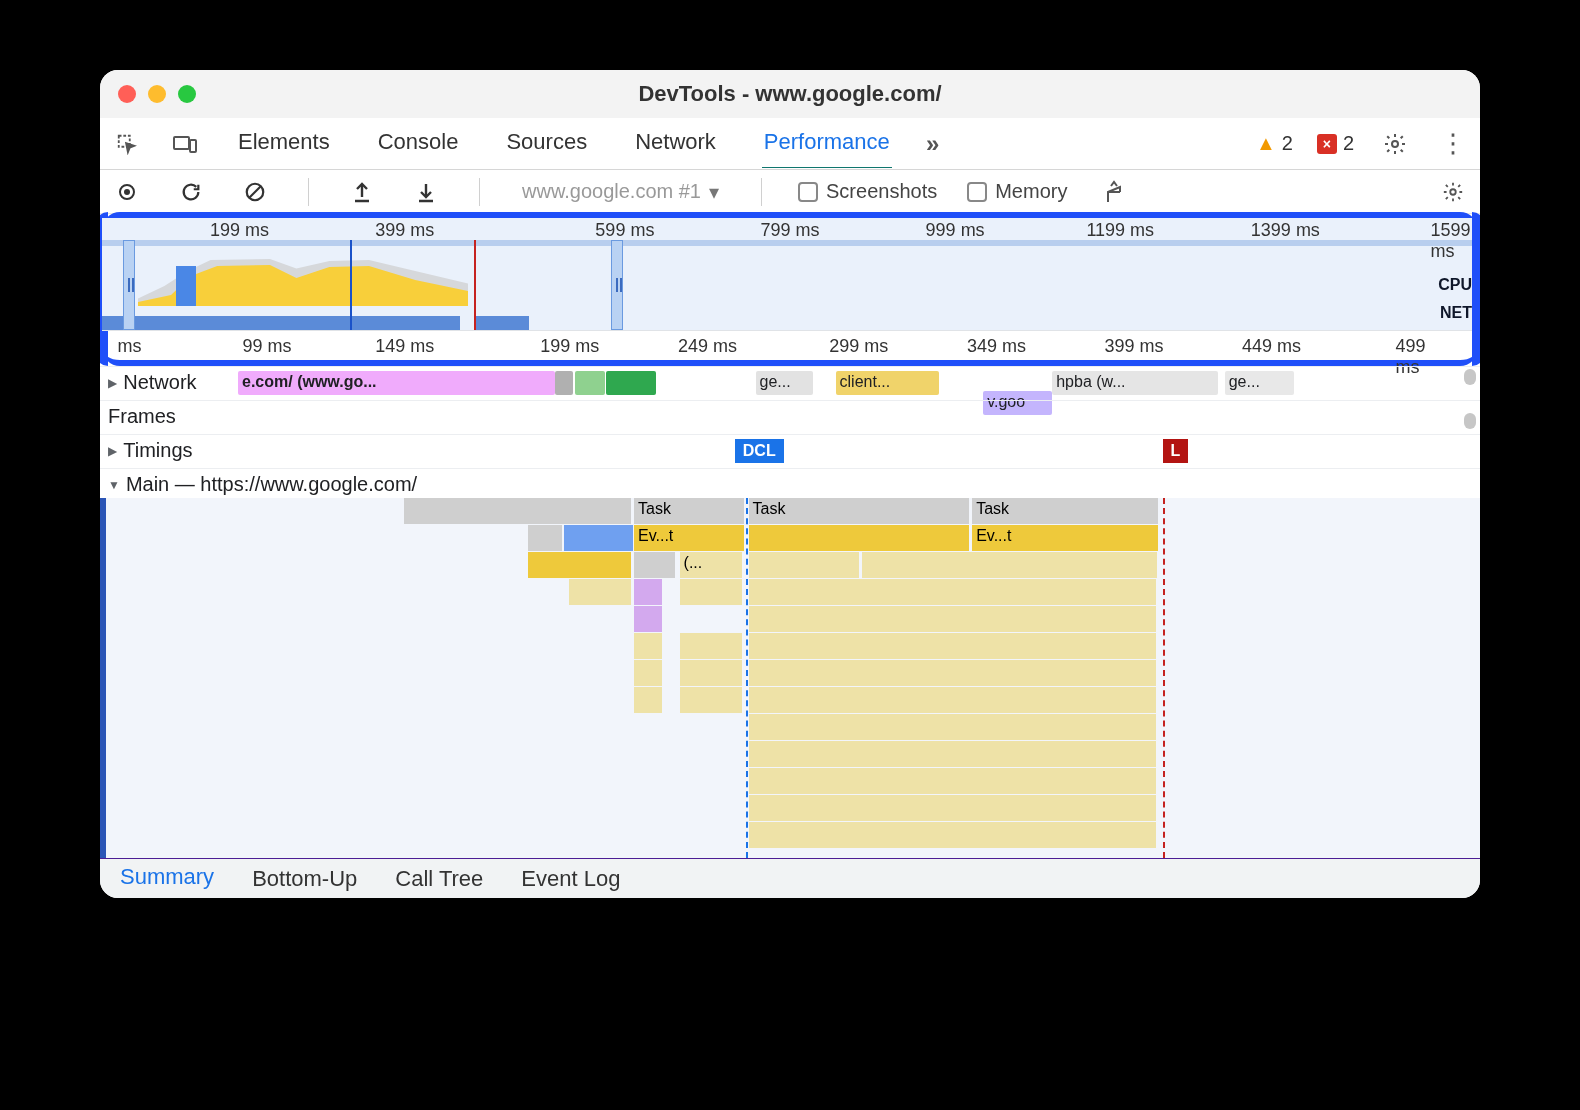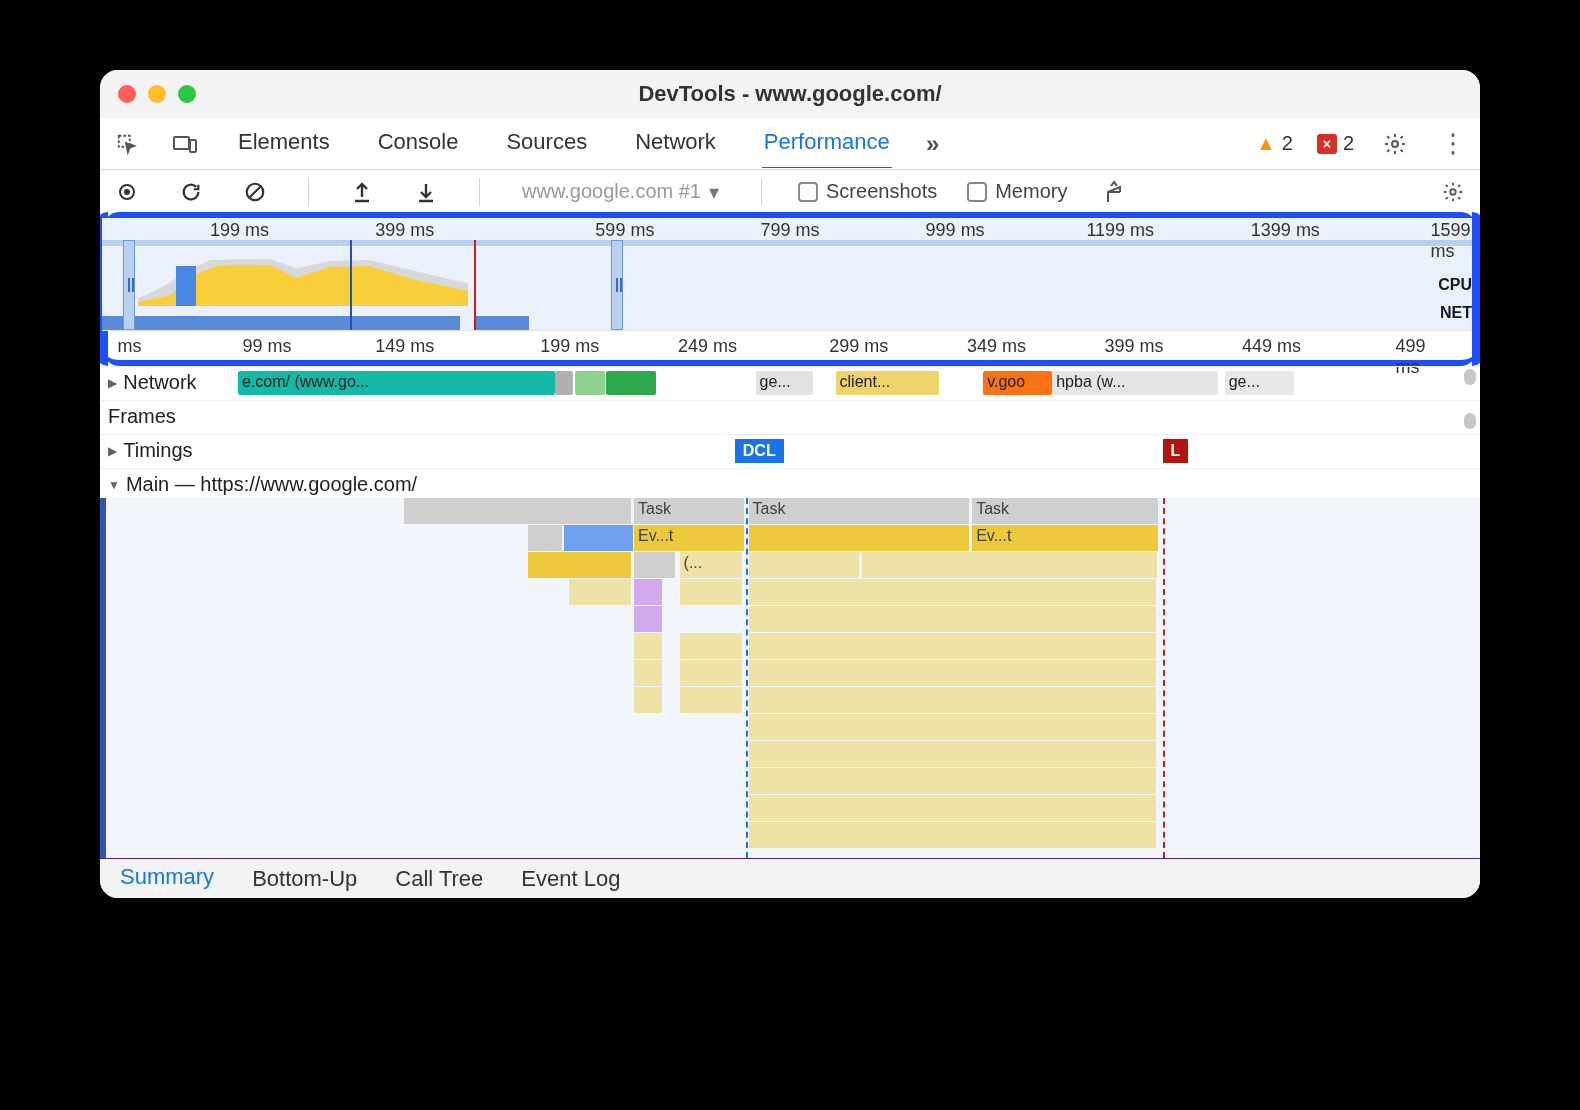--- a/index.html
+++ b/index.html
@@ -67,21 +67,21 @@
   .disc { font-size:12px; color:#5f6368; }
   .netrow { height:34px; }
   .netblk { position:absolute; top:4px; height:24px; font-size:16px; color:#202124; overflow:hidden; white-space:nowrap; padding:2px 4px; border-radius:2px; }
   .frames { height:34px; }
   .timings { height:34px; }
   .tbadge { position:absolute; top:4px; height:24px; color:#fff; font-size:16px; font-weight:600; display:flex; align-items:center; padding:0 8px; }
   .dcl { background:#1a73e8; } .lbadge { background:#b31412; }
 
   .flame { position:relative; height:360px; background:#f2f5fb; overflow:hidden; }
   .flame-col-left { position:absolute; left:0; top:0; bottom:0; width:6px; background:#2b55b6; }
-  .fbar { position:absolute; height:26px; font-size:16px; color:#404040; overflow:hidden; padding:2px 4px; white-space:nowrap; }
+  .fbar { position:absolute; height:26px; font-size:16px; color:#000000; overflow:hidden; padding:2px 4px; white-space:nowrap; }
   .fbar.gray{ background:#cfcfcf; } .fbar.blue{ background:#6fa0f0; }
   .fbar.gold{ background:#eec93b; } .fbar.cream{ background:#eee2a7; }
   .fbar.lav{ background:#d3a9ee; }
   .vline-d { position:absolute; top:0; bottom:0; border-left:2px dashed; }
   .vline-d.blue{ border-color:#1a73e8; } .vline-d.red{ border-color:#c5221f; }
 
   .bottomtabs { height:40px; border-top:1px solid #4c1d95; background:#f1f3f4; display:flex; align-items:center; gap:34px; padding:0 18px; font-size:22px; color:#333; }
   .bottomtabs .bt { padding:8px 2px; cursor:pointer; }
   .bottomtabs .bt.active{ color:#1a73e8; border-bottom:3px solid #1a73e8; }
   .scroll-ind { position:absolute; right:4px; width:12px; height:16px; background:#c6c6c6; border-radius:6px; }
@@ -251,27 +251,27 @@
     </div>
 
     <div class="tracks">
 
       <div class="track netrow">
         <div class="tlabel">
             <span class="disc">▶</span>
             <span>Network</span>
           </div>
         <div id="netblocks">
-            <div class="netblk" style="left: 10%; width: 23%; background: #14b8a6;">e.com/ (www.go...</div>
+            <div class="netblk" style="left: 10%; width: 23%; background: #f0abfc; font-weight: bold;">e.com/ (www.go...</div>
             <div class="netblk" style="left: 33%; width: 1.3%; background: rgb(176, 176, 176);"></div>
             <div class="netblk" style="left: 34.4%; width: 2.2%; background: rgb(143, 209, 143);"></div>
             <div class="netblk" style="left: 36.7%; width: 3.6%; background: rgb(47, 168, 79);"></div>
             <div class="netblk" style="left: 47.5%; width: 4.2%; background: rgb(226, 226, 226);">ge...</div>
             <div class="netblk" style="left: 53.3%; width: 7.5%; background: rgb(240, 211, 106);">client...</div>
-            <div class="netblk" style="left: 64%; width: 5%; background: #f97316;">v.goo</div>
+            <div class="netblk" style="left: 64%; width: 5%; background: #c4b5fd; margin-top: 20px;">v.goo</div>
             <div class="netblk" style="left: 69%; width: 12%; background: #e5e5e5;">hpba (w...</div>
             <div class="netblk" style="left: 81.5%; width: 5%; background: rgb(232, 232, 232);">ge...</div>
           </div>
         <div class="scroll-ind" style="top:2px"></div>
       </div>
 
       <div class="track frames">
         <div class="tlabel">
             <span>Frames</span>
           </div>

